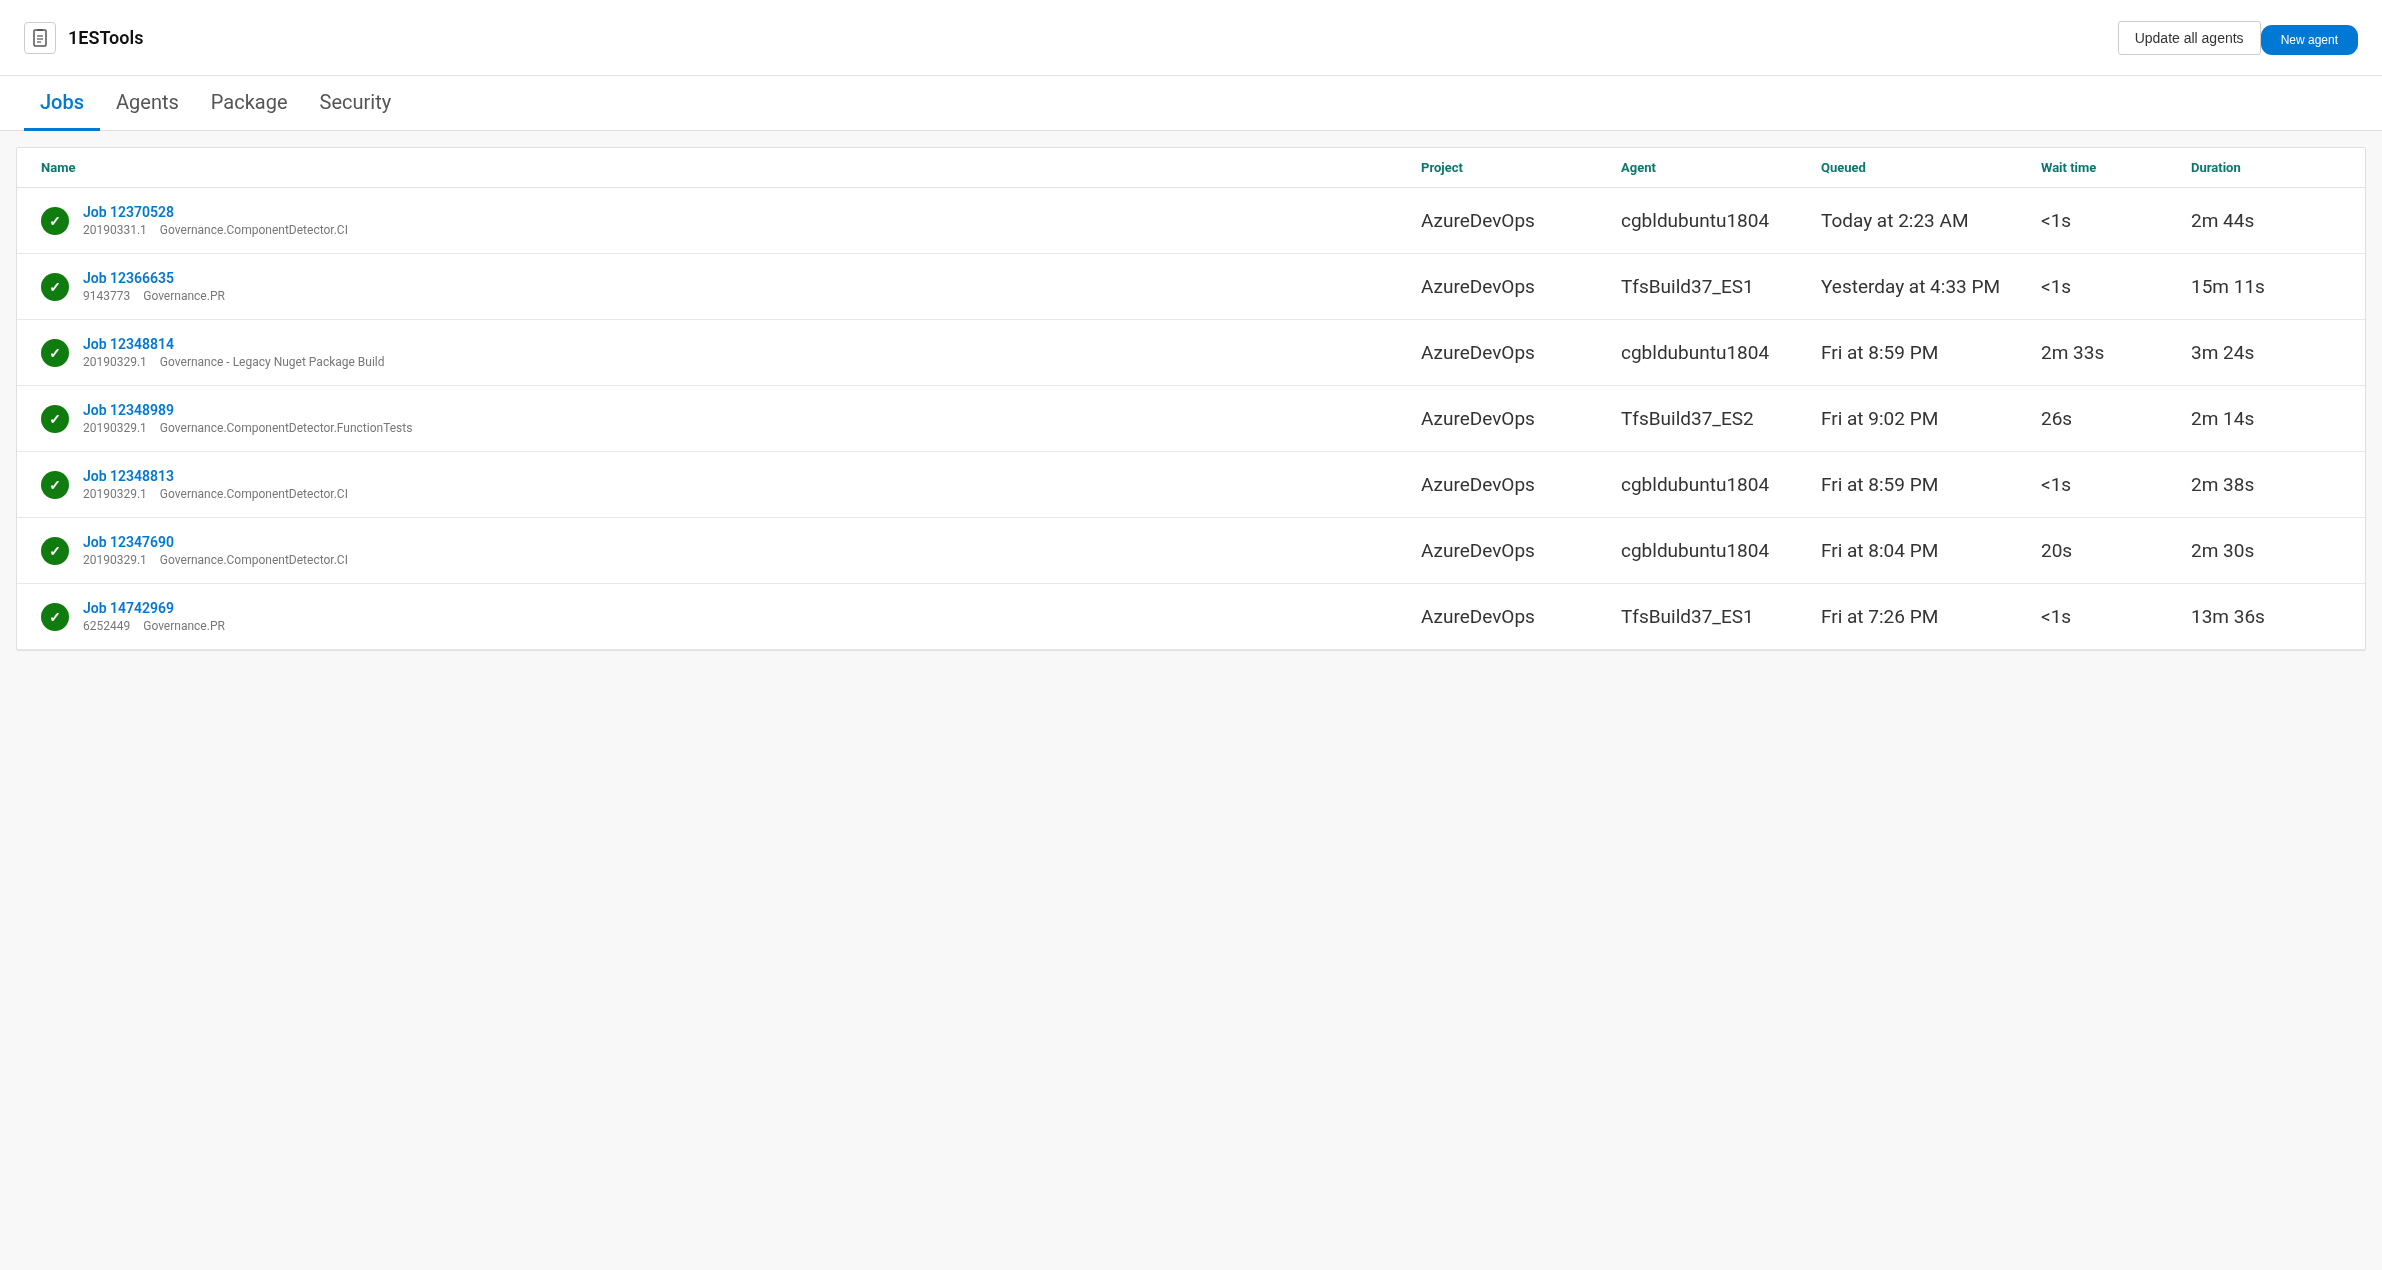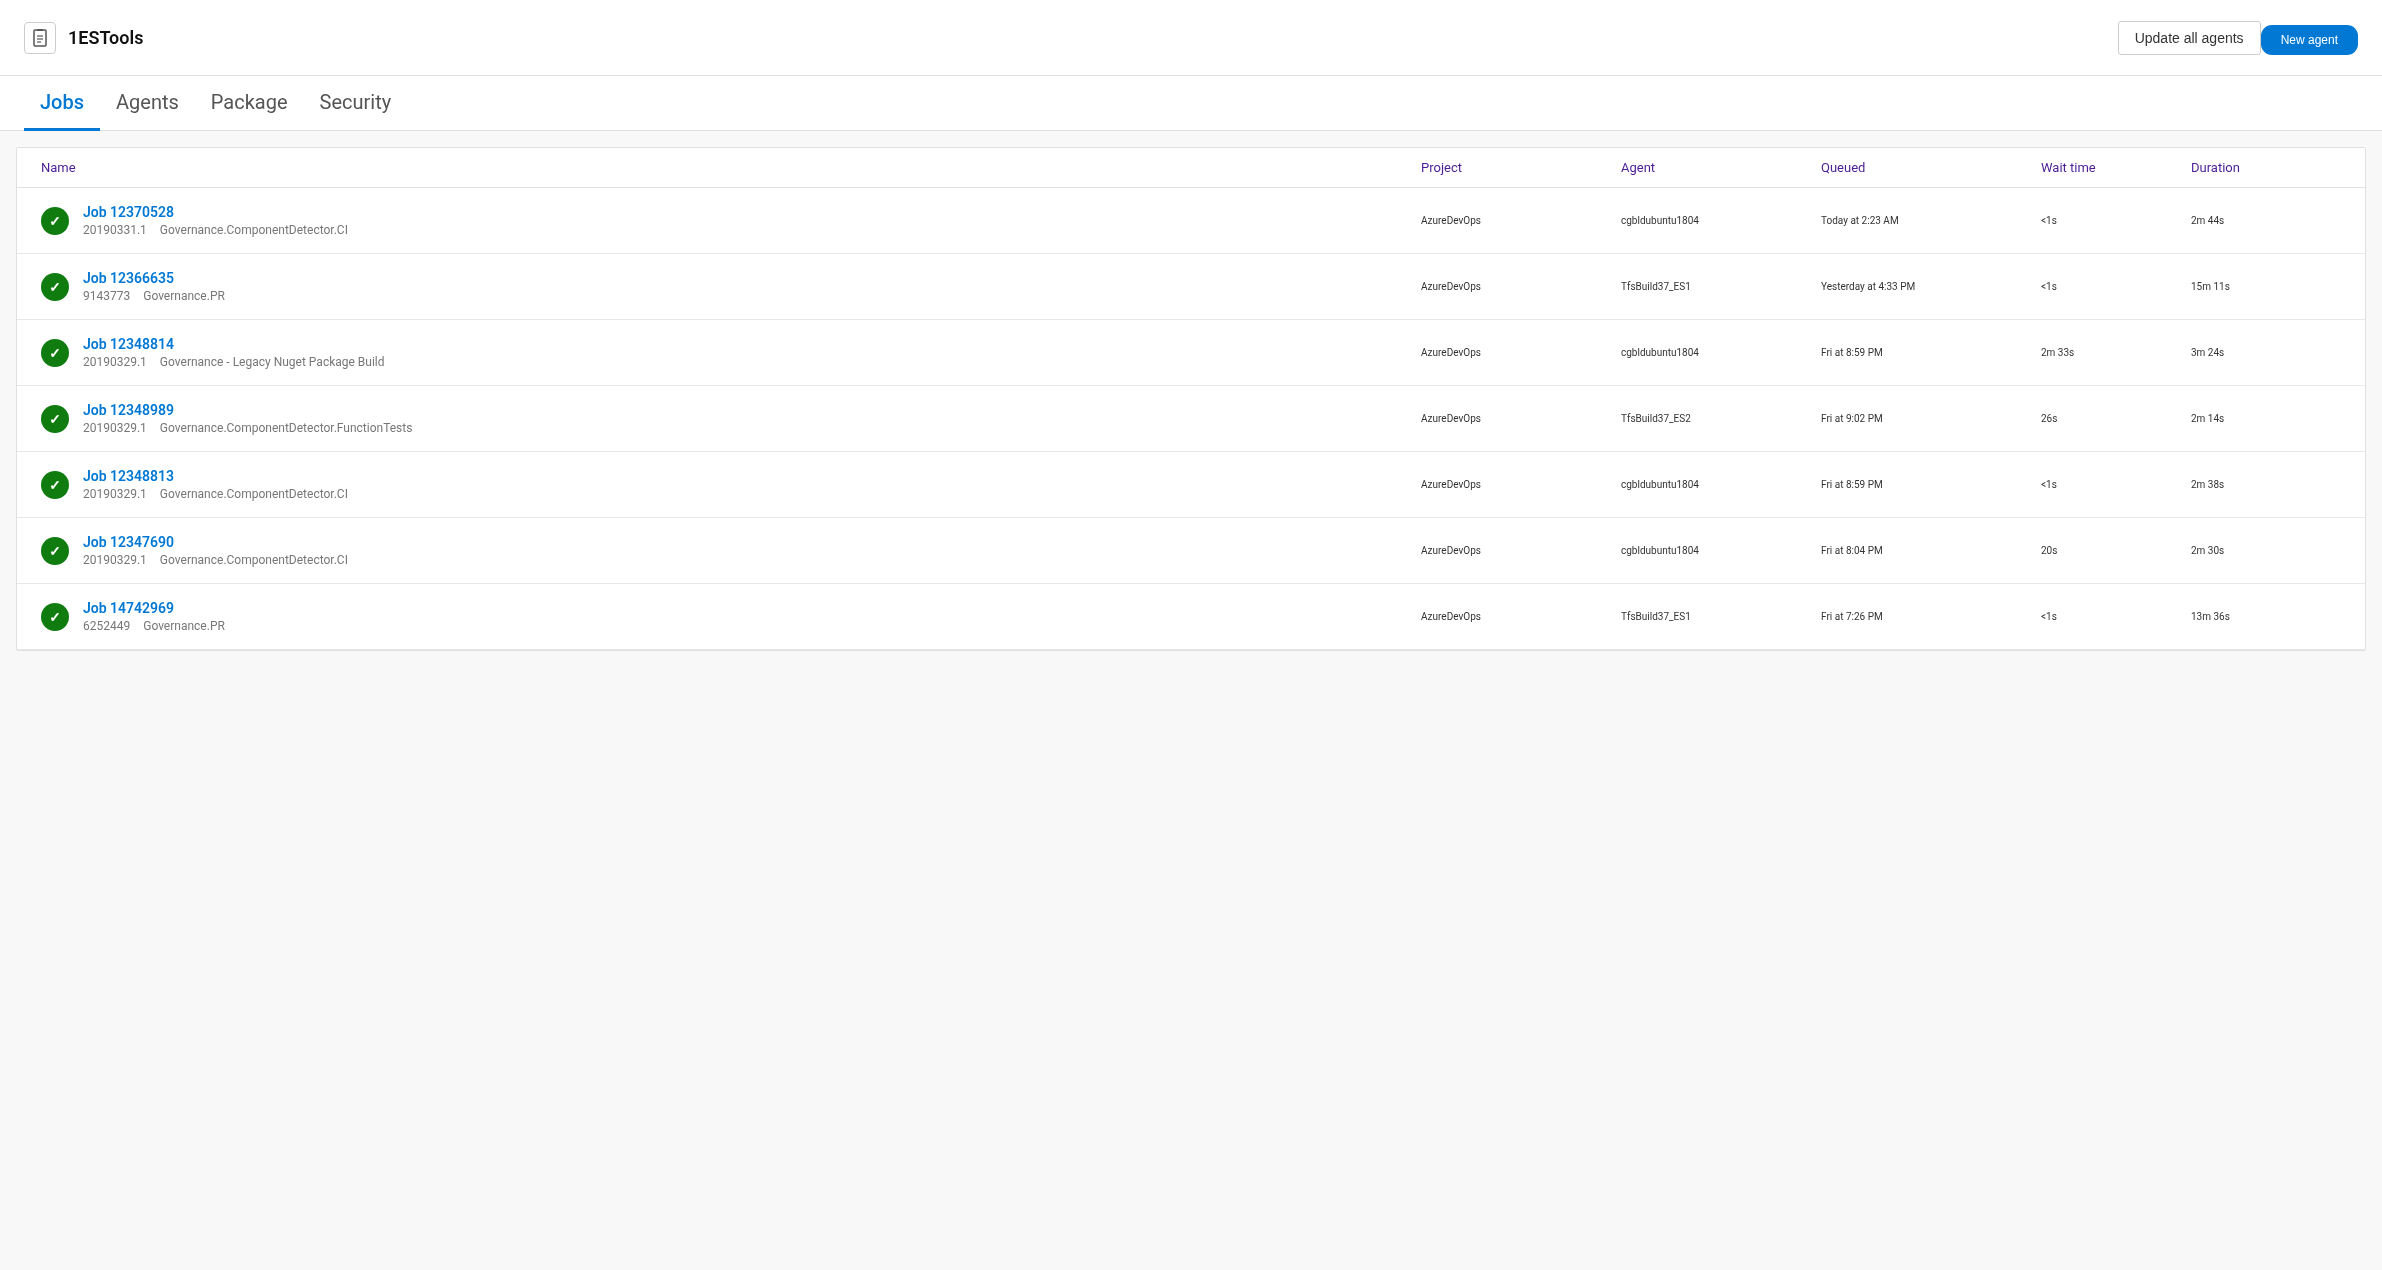--- a/index.html
+++ b/index.html
@@ -98,22 +98,22 @@
     .table-header {
       display: grid;
       grid-template-columns: 1fr 200px 200px 220px 150px 150px;
       padding: 12px 24px;
       border-bottom: 1px solid #e0e0e0;
       background: #fff;
     }
 
     .col-header {
       font-size: 13px;
-      color: #4c1d95;
-      font-weight: 400;
+      color: #0f766e;
+      font-weight: 700;
     }
 
     .table-row {
       display: grid;
       grid-template-columns: 1fr 200px 200px 220px 150px 150px;
       padding: 16px 24px;
       border-bottom: 1px solid #e8e8e8;
       align-items: center;
       background: #fff;
     }
@@ -154,21 +154,21 @@
       font-size: 12px;
       color: #777;
       margin-top: 3px;
     }
 
     .job-meta span {
       margin-right: 10px;
     }
 
     .cell-text {
-      font-size: 10px;
+      font-size: 19px;
       color: #333;
     }
   </style>
 </head>
 <body>
 
 <div class="header">
   <div class="header-left">
     <div class="app-icon">
       <svg width="18" height="18" viewBox="0 0 18 18" fill="none" xmlns="http://www.w3.org/2000/svg">

